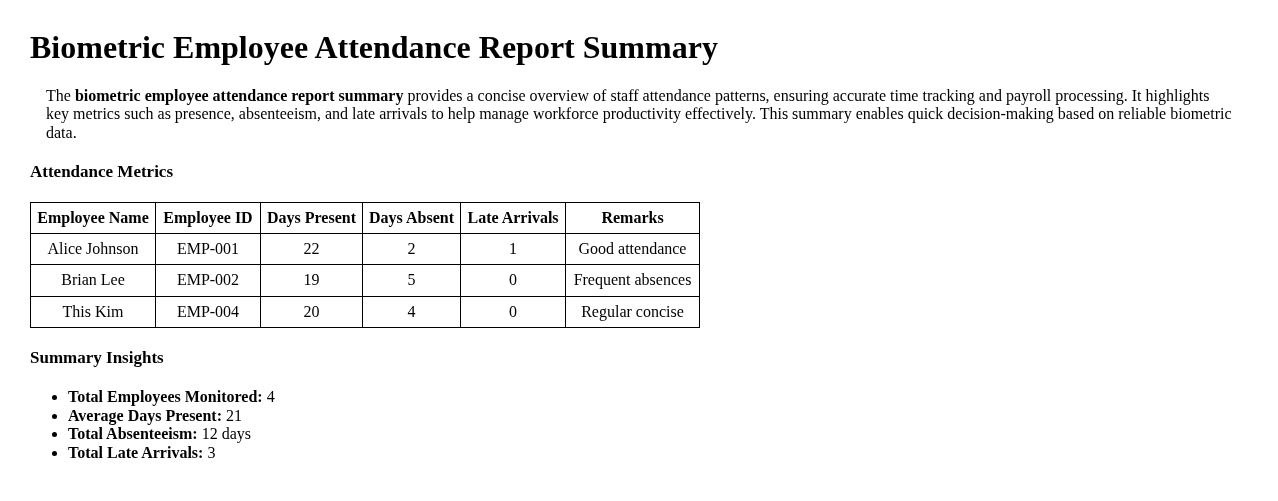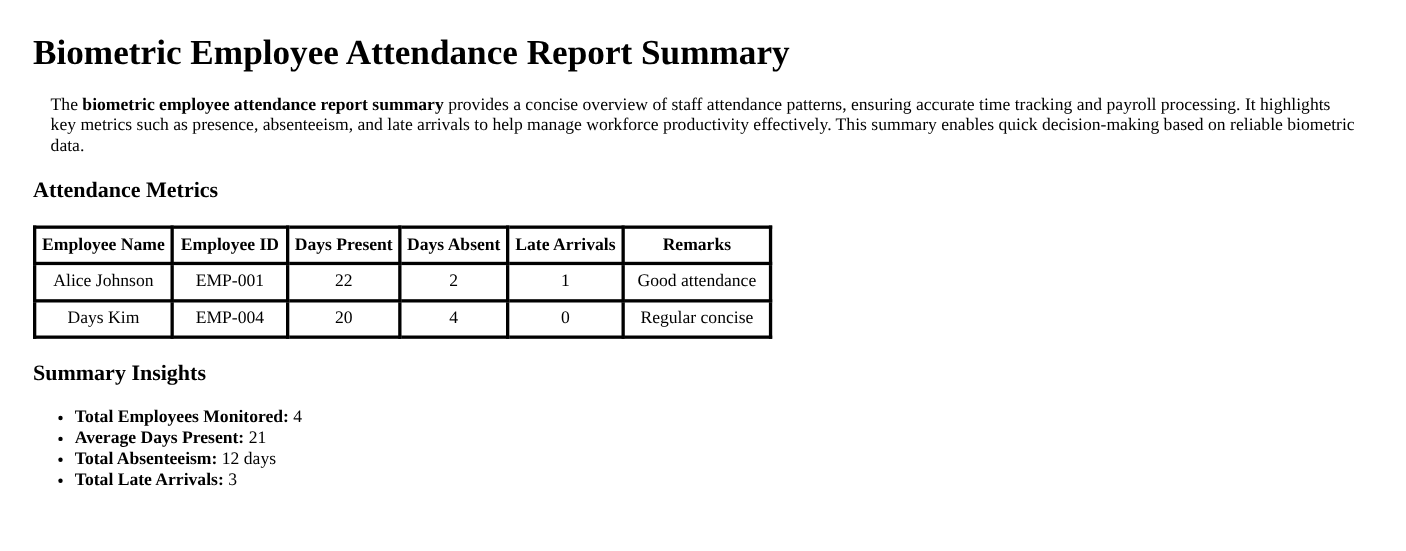--- a/index.html
+++ b/index.html
@@ -13,38 +13,38 @@
     font-size: 16px;
     line-height: 1.15;
   }
   h1.doc-title {
     font-size: 32px;
     font-weight: bold;
     margin: 21px 0;
     line-height: 1.15;
   }
   h2.section-heading {
-    font-size: 20px;
+    font-size: 17px;
     font-weight: bold;
     margin: 20px 0;
     line-height: 1.15;
   }
   p.intro {
     margin: 16px 16px;
     line-height: 1.15;
   }
   table.metrics-table {
     border-collapse: collapse;
     table-layout: fixed;
     width: 669px;
     margin: 20px 0;
   }
   table.metrics-table th,
   table.metrics-table td {
-    border: 3px solid #000000;
+    border: 1px solid #000000;
     padding: 6px 5px;
     font-size: 16px;
     line-height: 1.15;
     overflow: hidden;
     white-space: nowrap;
   }
   table.metrics-table th {
     font-weight: bold;
     text-align: center;
   }
@@ -98,21 +98,29 @@
   <tbody>
     <tr>
       <td>Alice Johnson</td>
       <td>EMP-001</td>
       <td>22</td>
       <td>2</td>
       <td>1</td>
       <td>Good attendance</td>
     </tr>
     <tr>
-      <td>Days Kim</td>
+      <td>Brian Lee</td>
+      <td>EMP-002</td>
+      <td>19</td>
+      <td>5</td>
+      <td>0</td>
+      <td>Frequent absences</td>
+    </tr>
+    <tr>
+      <td>This Kim</td>
       <td>EMP-004</td>
       <td>20</td>
       <td>4</td>
       <td>0</td>
       <td>Regular concise</td>
     </tr>
   </tbody>
 </table>
 
 <h2 class="section-heading">Summary Insights</h2>

